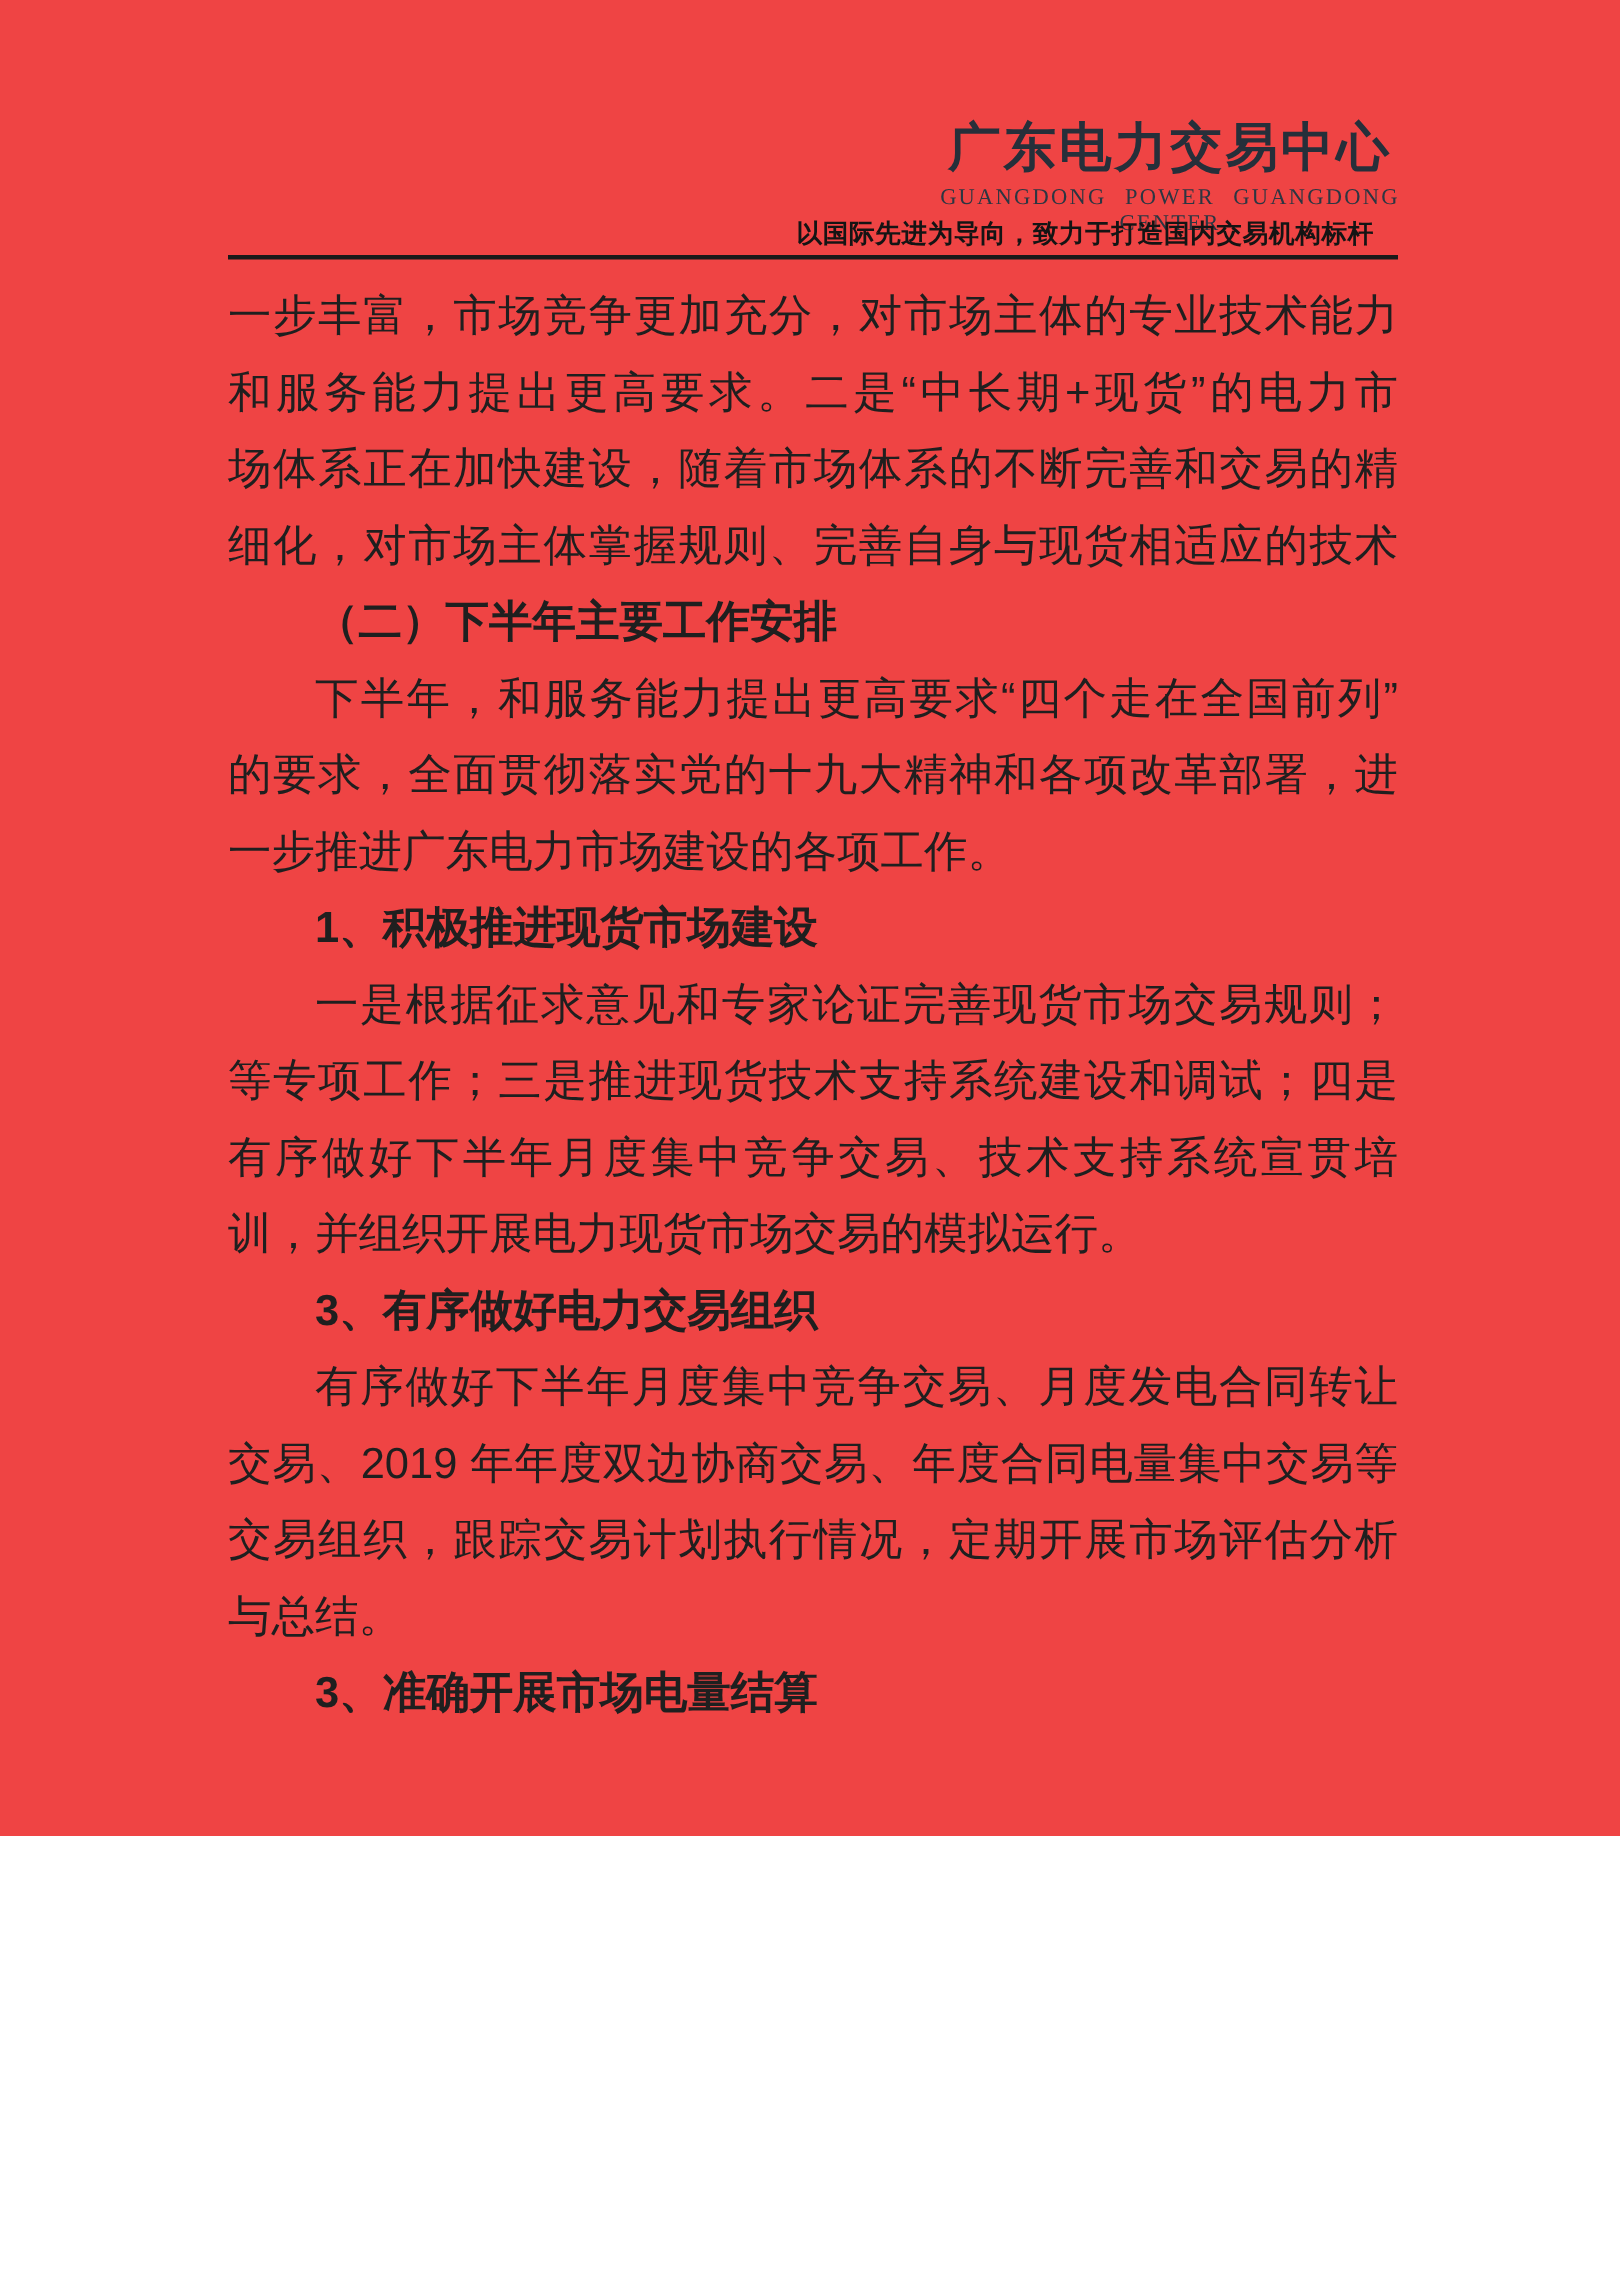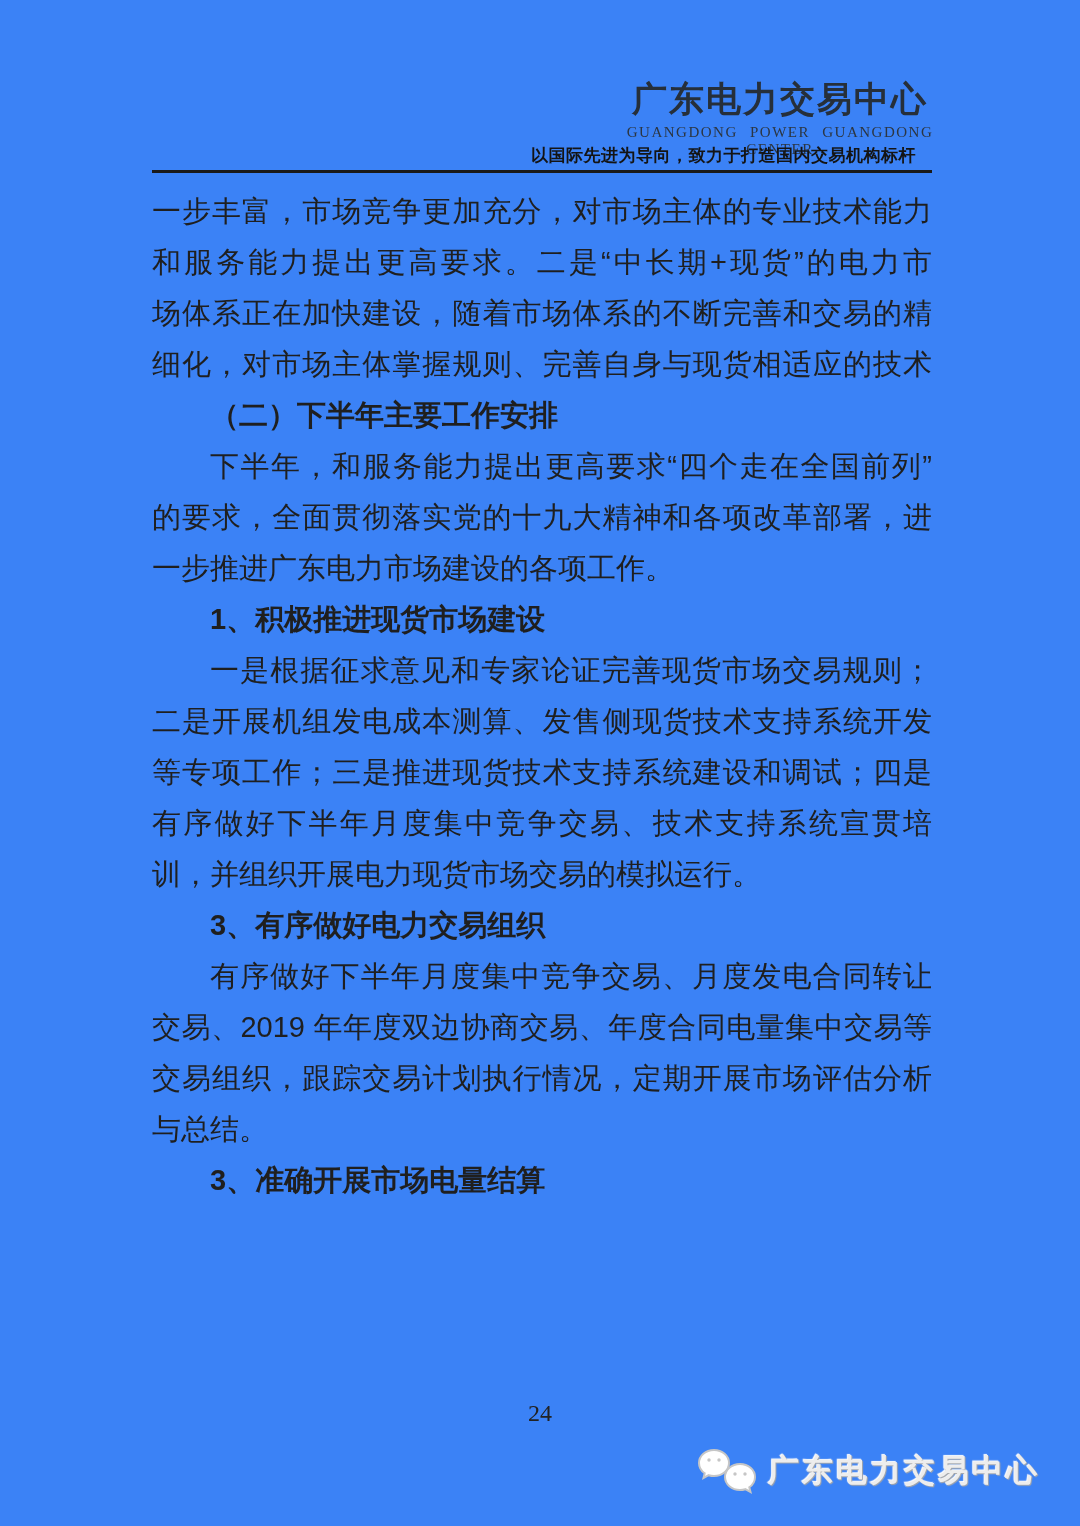--- a/index.html
+++ b/index.html
@@ -4,23 +4,23 @@
 <style>
   html, body {
     margin: 0;
     padding: 0;
     background: #ffffff;
     font-family: "Liberation Serif", "DejaVu Serif", serif;
   }
   .page {
     position: relative;
     width: 1080px;
-    height: 1526px;
+    height: 1224px;
     margin: 0 auto;
-    background: #3b82f6;
+    background: #ef4444;
     overflow: hidden;
   }
 
   
   .logo-block {
     position: absolute;
     top: 80px;
     left: 600px;
     width: 360px;
     text-align: center;
@@ -144,21 +144,20 @@
       <div class="block paragraph indent">
         <div class="line full">下半年，和服务能力提出更高要求“四个走在全国前列”</div>
         <div class="line full">的要求，全面贯彻落实党的十九大精神和各项改革部署，进</div>
         <div class="line">一步推进广东电力市场建设的各项工作。</div>
       </div>
       <div class="block heading indent">
         <div class="line">1、积极推进现货市场建设</div>
       </div>
       <div class="block paragraph indent">
         <div class="line full">一是根据征求意见和专家论证完善现货市场交易规则；</div>
-        <div class="line full">二是开展机组发电成本测算、发售侧现货技术支持系统开发</div>
         <div class="line full">等专项工作；三是推进现货技术支持系统建设和调试；四是</div>
         <div class="line full">有序做好下半年月度集中竞争交易、技术支持系统宣贯培</div>
         <div class="line">训，并组织开展电力现货市场交易的模拟运行。</div>
       </div>
       <div class="block heading indent">
         <div class="line">3、有序做好电力交易组织</div>
       </div>
       <div class="block paragraph indent">
         <div class="line full">有序做好下半年月度集中竞争交易、月度发电合同转让</div>
         <div class="line full">交易、2019 年年度双边协商交易、年度合同电量集中交易等</div>

